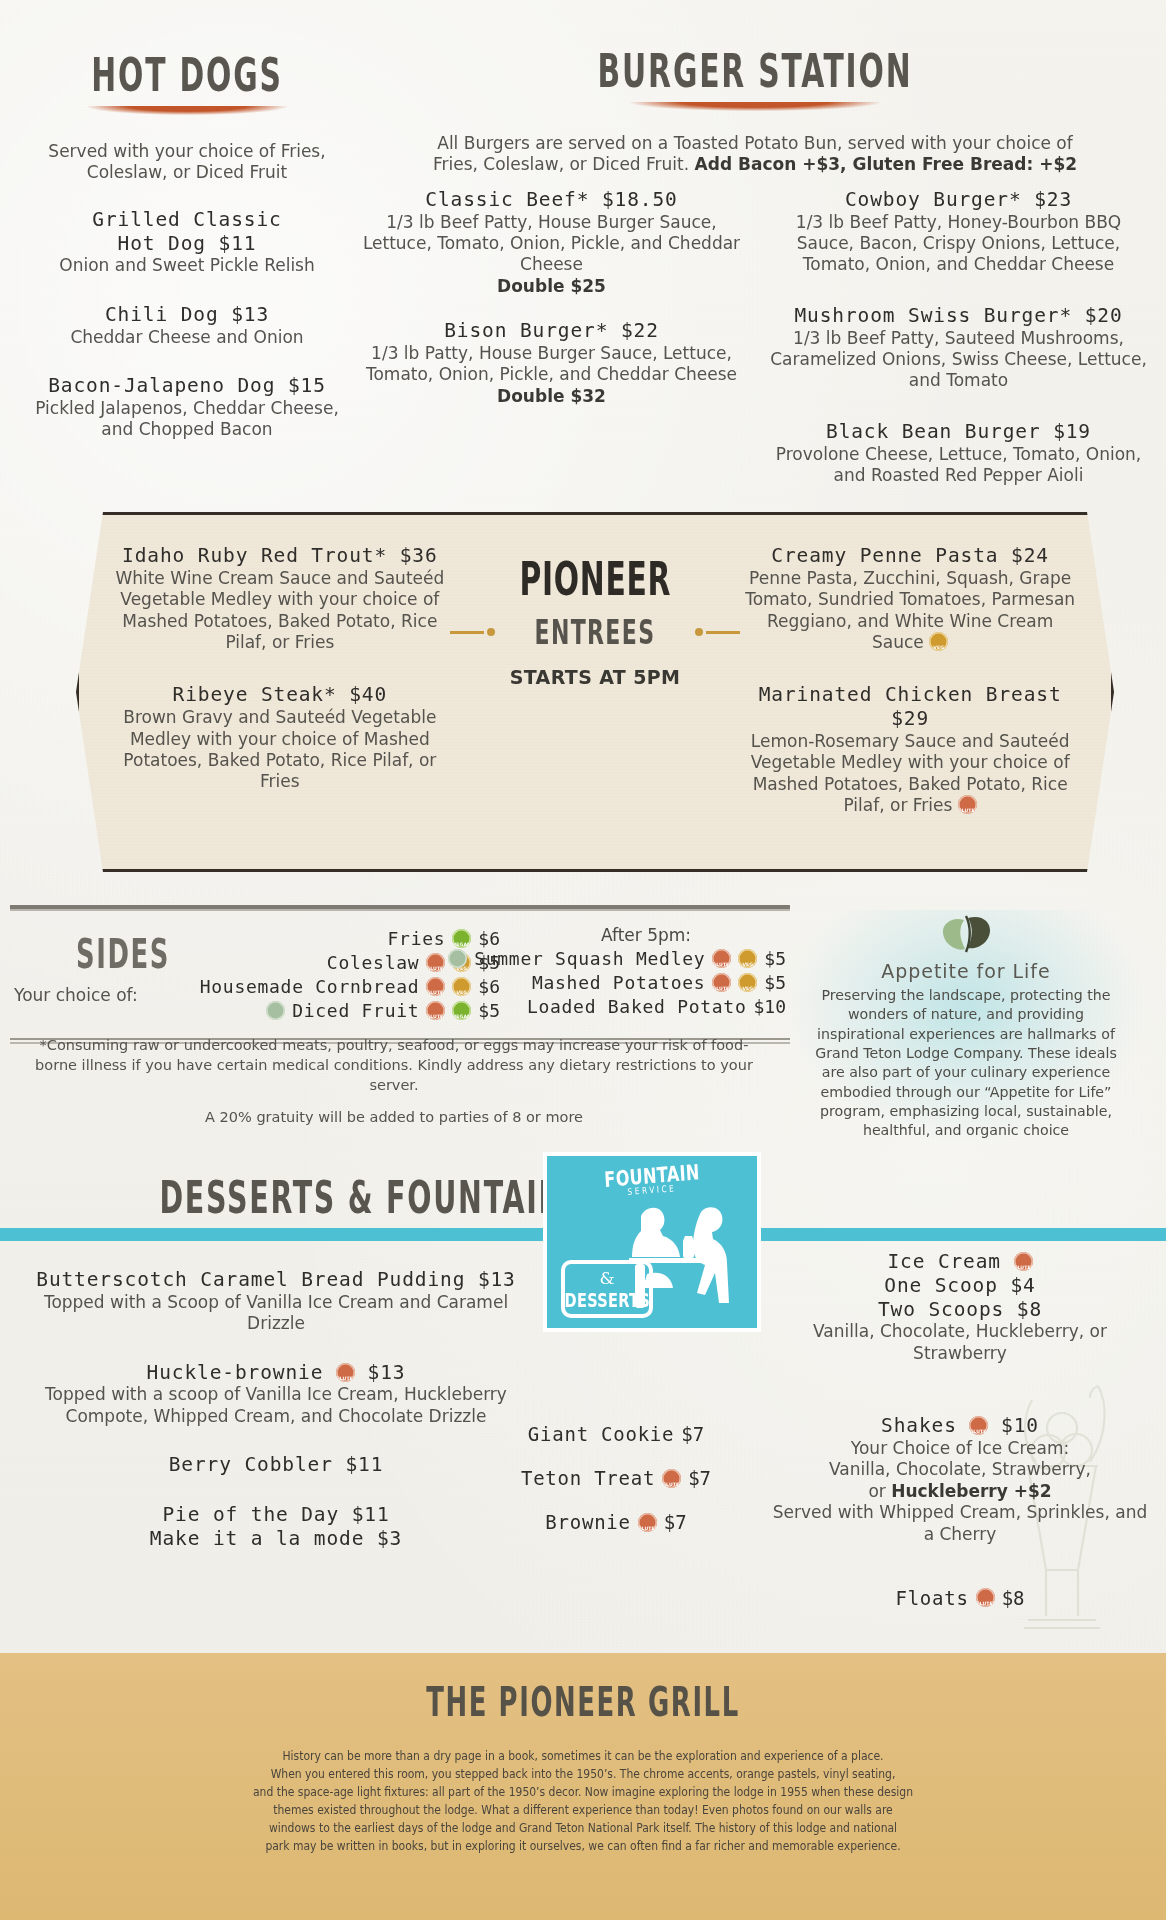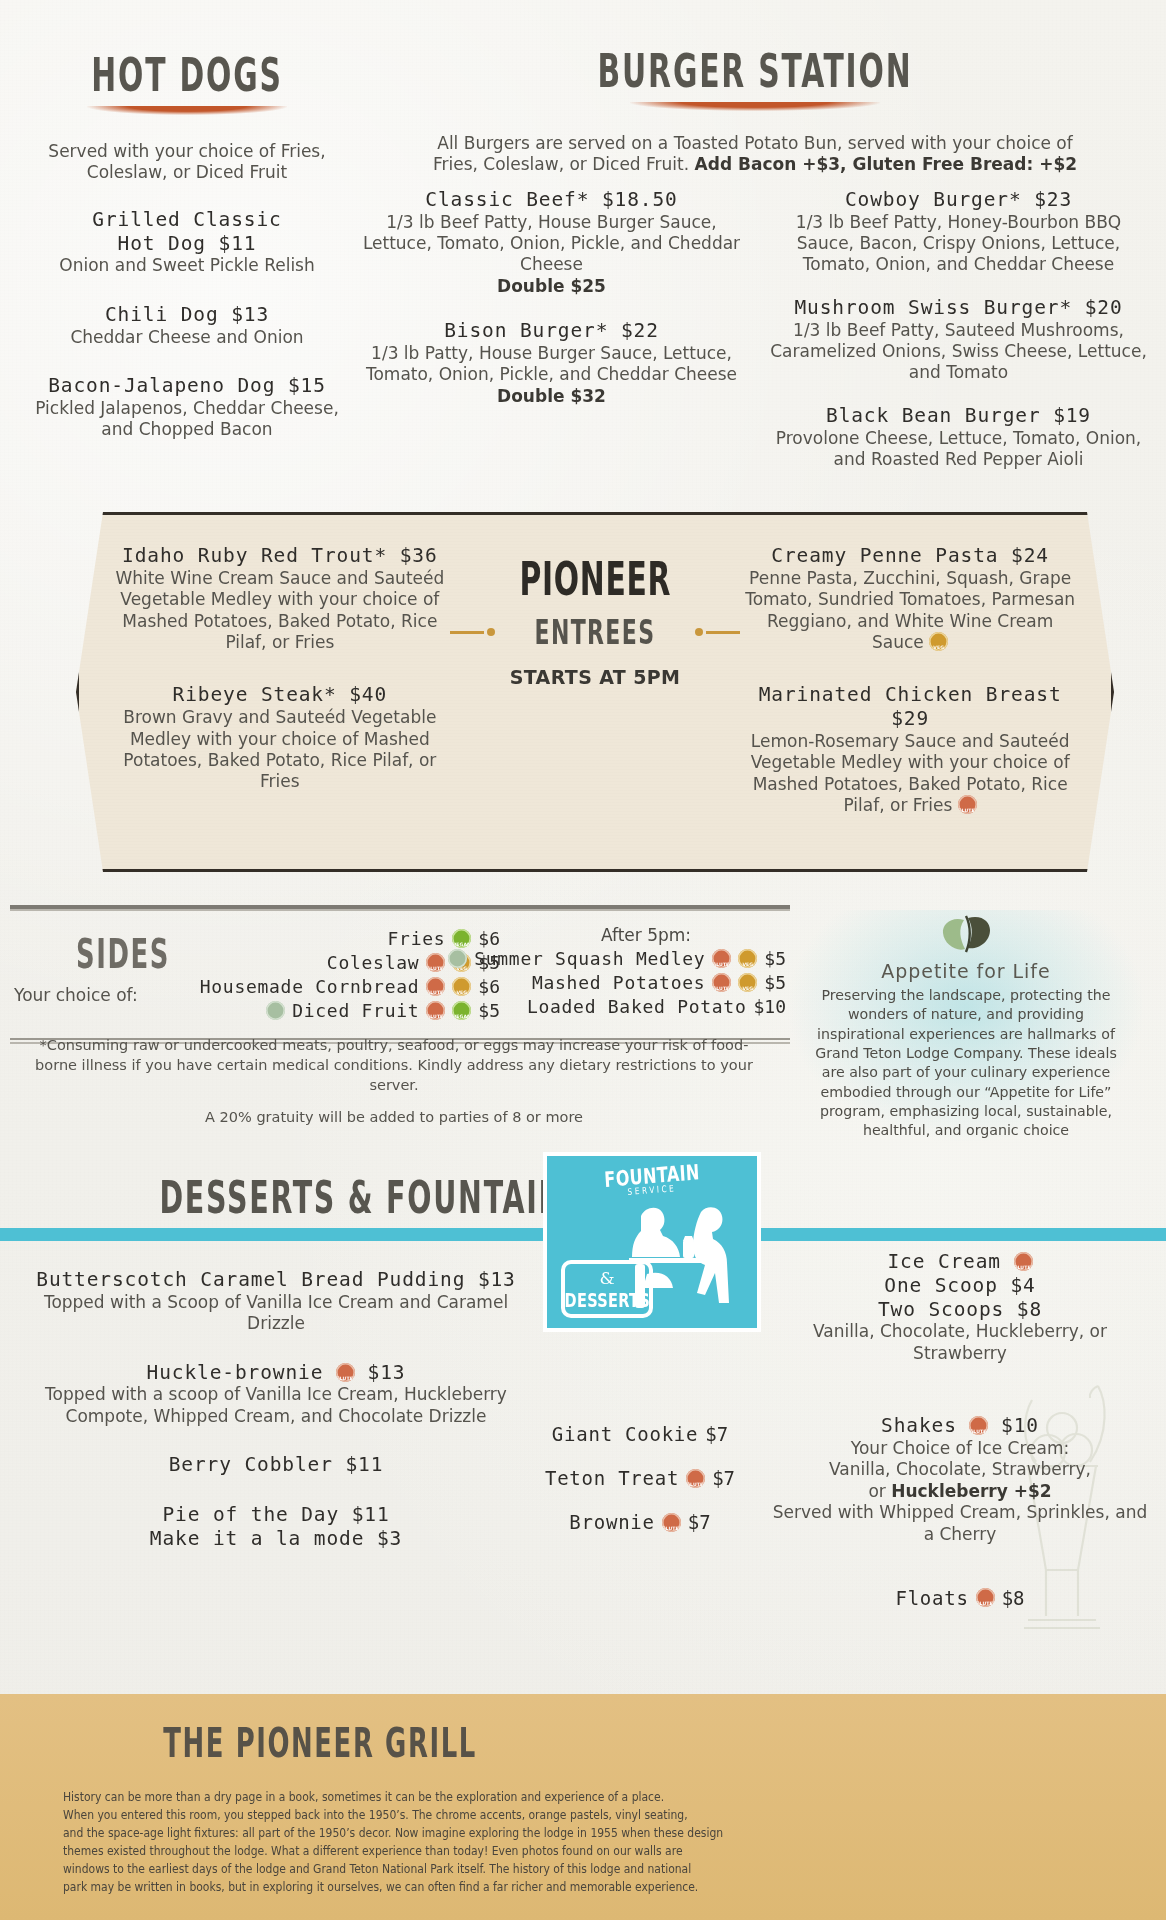--- a/index.html
+++ b/index.html
@@ -68,21 +68,21 @@
 
   .head-hot{ font-size:46px; }
   .head-burger{ font-size:46px; }
 
   .hotdogs .intro{ margin-top:26px; }
   .burger-intro{ text-align:center; width:660px; margin:22px auto 0; }
 
   .burger-cols{ display:flex; gap:24px; margin-top:12px; }
   .burger-col{ width:calc(50% - 12px); text-align:center; }
 
-  .blk{ margin-top:20px; }
+  .blk{ margin-top:28px; }
   .blk:first-child{ margin-top:0; }
 
   
   .entrees-wrap{ position:absolute; left:76px; top:512px; width:1038px; height:360px; }
   .entrees-shape{
     position:absolute; inset:0;
     background:#efe7d8;
     border:3px solid #342e27;
     clip-path: polygon(2.6% 0%, 97.4% 0%, 100% 50%, 97.4% 100%, 2.6% 100%, 0% 50%);
   }
@@ -188,32 +188,32 @@
     color:#fff; font-size:17px; font-family:"DejaVu Serif",serif;
   }
   .fn-badge-txt{
     font-family:"DejaVu Sans Condensed","Liberation Sans Narrow","Liberation Sans",sans-serif;
     font-weight:700; color:#fff; font-size:19px; letter-spacing:.02em; margin-bottom:3px;
     transform:scaleX(.85);
   }
   .fn-fig{ position:absolute; right:6px; top:26px; width:140px; height:148px; }
 
   .dess-left{ position:absolute; left:16px; top:1268px; width:520px; text-align:center; }
-  .dess-mid{ position:absolute; left:520px; top:1420px; width:240px; text-align:center; }
+  .dess-mid{ position:absolute; left:496px; top:1420px; width:240px; text-align:center; }
   .dess-right{ position:absolute; left:770px; top:1250px; width:380px; text-align:center; }
   .glass-wm{ position:absolute; right:30px; top:1370px; width:150px; height:290px; opacity:.30; }
 
   
   .footer{
-    position:absolute; left:0; bottom:0; width:1166px; height:226px;
+    position:absolute; left:0; bottom:0; width:1166px; height:267px;
     background:#e2bd7d;
     background-image:
       linear-gradient(180deg,#e3c083 0%,#ddb873 100%),
       repeating-linear-gradient(0deg, rgba(0,0,0,0.02) 0 1px, rgba(0,0,0,0) 1px 3px);
-    padding-top:26px;
+    text-align:center; padding-top:26px;
   }
   .footer-title{ font-size:40px; color:#575248; }
   .footer-body{
     font-family:"DejaVu Sans Condensed","Liberation Sans Narrow","Liberation Sans",sans-serif;
     font-size:12px; color:#4a453c; line-height:1.5; width:1040px; margin:22px auto 0;
   }
   .nl{ display:block; }
 </style>
 </head>
 <body>

